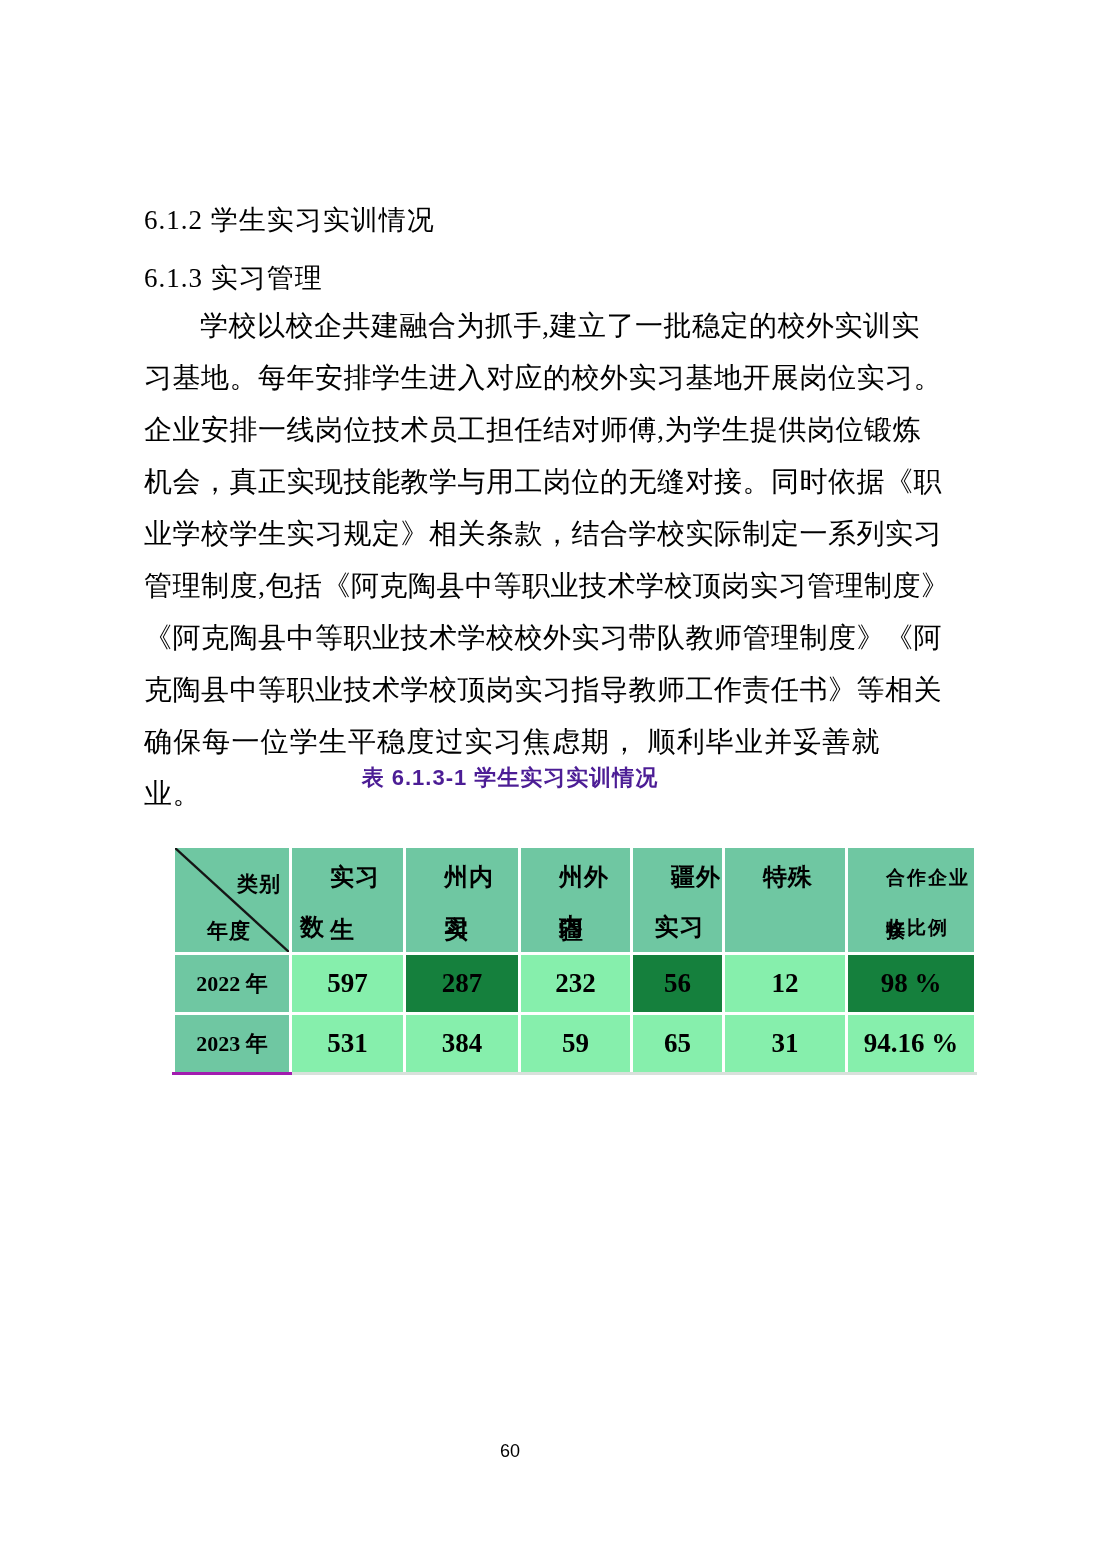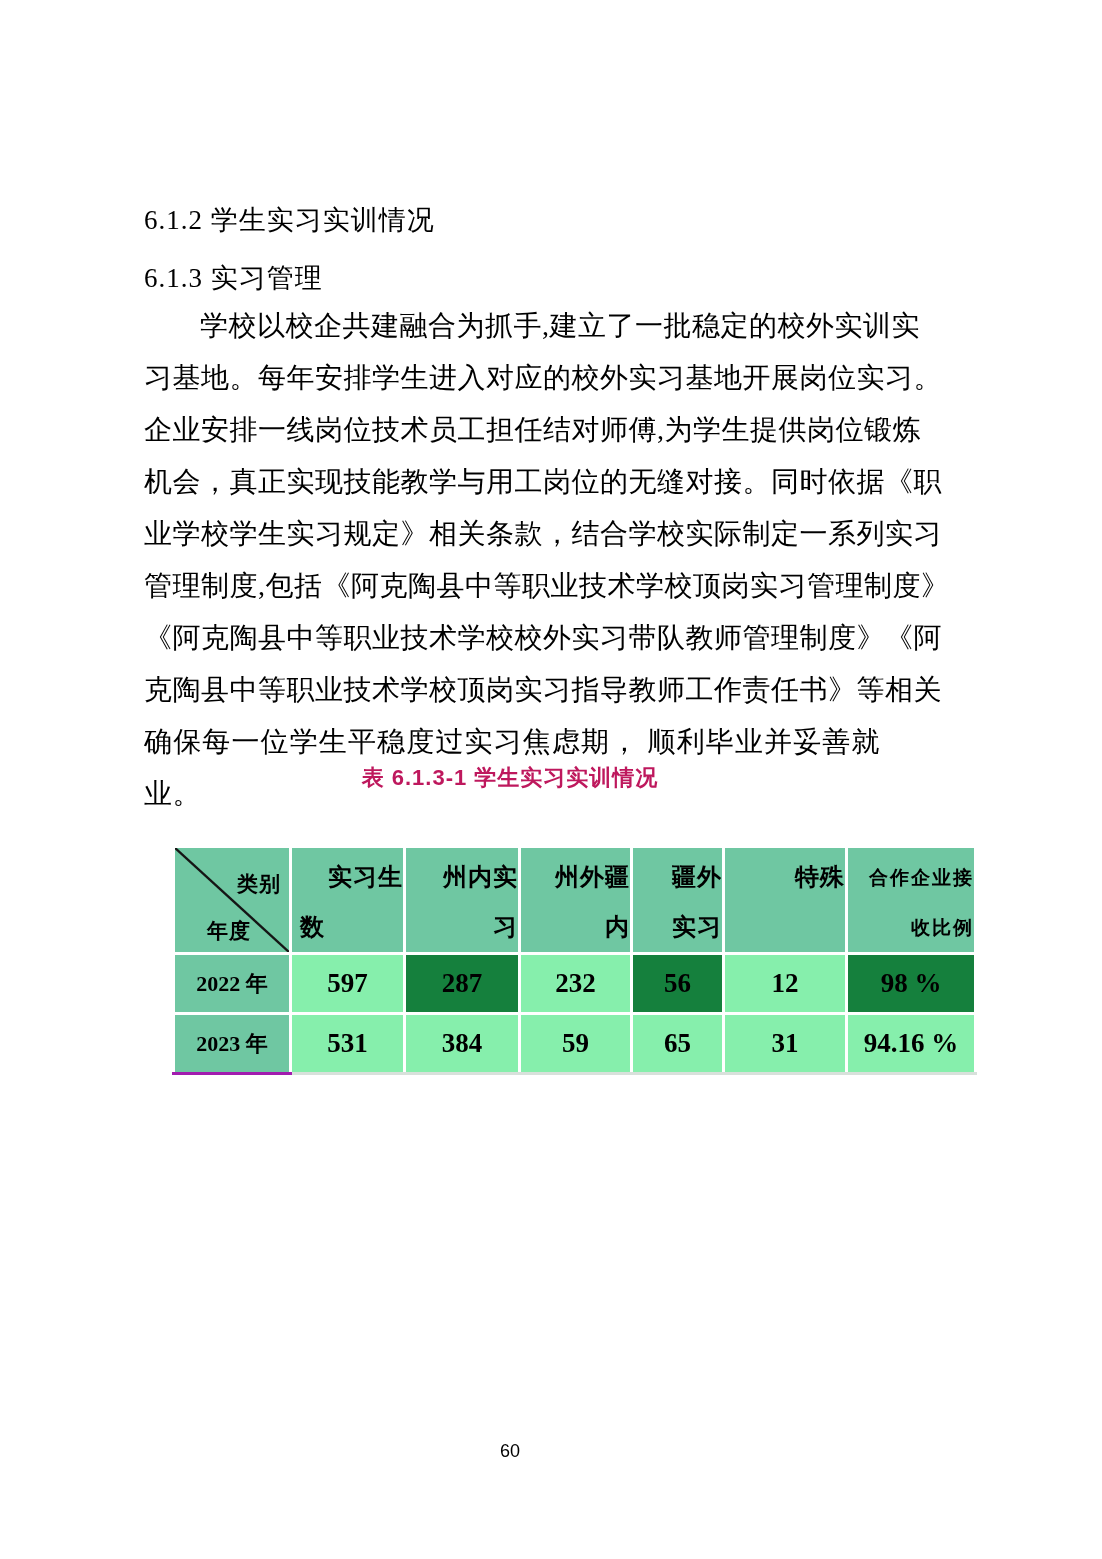--- a/index.html
+++ b/index.html
@@ -35,21 +35,21 @@
     text-justify: inter-character;
     letter-spacing: 0.5px;
     white-space: nowrap;
   }
   .para-line.first { text-indent: 2em; }
   .para-line.last { text-align-last: auto; white-space: normal; }
 
   .table-caption {
     margin-top: -8px;
     text-align: center;
-    color: #be185d;
+    color: #4c1d95;
     font-family: "Liberation Sans", "DejaVu Sans", sans-serif;
     font-weight: bold;
     font-size: 22px;
     line-height: 36px;
     letter-spacing: 1px;
   }
 
   table.itable {
     border-collapse: collapse;
     table-layout: fixed;
@@ -62,27 +62,28 @@
   }
   .hgreen { background: #6FC7A2; }
   .bg-lg  { background: #86efac; }
   .bg-w   { background: #15803d; }
 
   .hrow th { height: 101px; vertical-align: top; padding-top: 3px; }
   .hl {
     display: block;
     height: 50px;
     line-height: 53px;
-    text-align: right;
+    text-align: left;
     font-size: 24px;
     letter-spacing: 1px;
+    padding-left: 38px;
   }
   .hl.small { font-size: 19px; letter-spacing: 2px; }
   .hl.left  { text-align: left; padding-left: 8px; }
-  .hl.left0 { text-align: right; padding-left: 4px; }
+  .hl.left0 { text-align: center; padding-left: 4px; }
 
   th.corner { position: relative; }
   th.corner .diag {
     position: absolute; left: 0; top: 0;
     width: 100%; height: 100%;
     display: block;
   }
   .corner-tr {
     position: absolute; top: 22px; right: 8px;
     font-size: 21px; letter-spacing: 1px;

